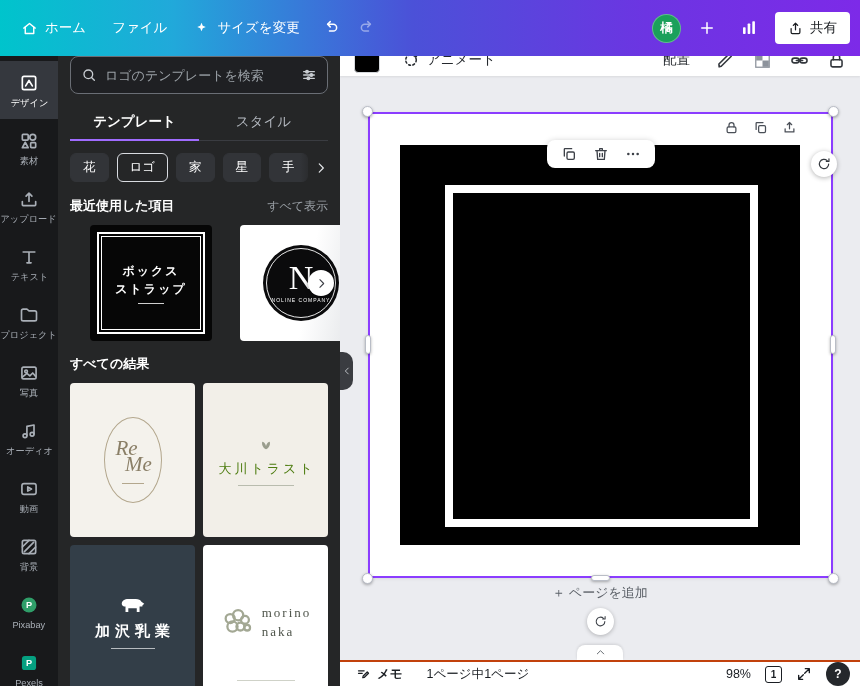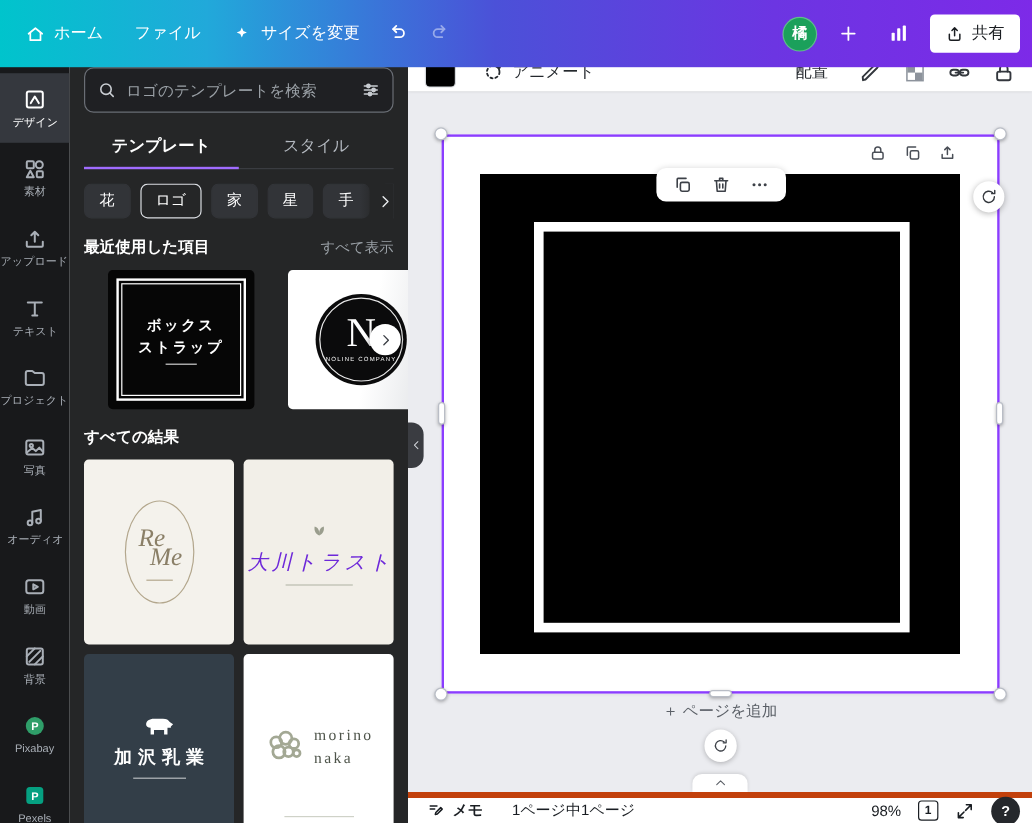--- a/index.html
+++ b/index.html
@@ -80,21 +80,21 @@
   .n-letter { font-family:"Liberation Serif", serif; color:#fff; font-size:34px; line-height:.9; position:relative; }
   .n-company { color:#fff; font-size:5px; letter-spacing:1px; margin-top:3px; position:relative; white-space:nowrap; }
   .reme { background:#f4f2ec; display:flex; align-items:center; justify-content:center; }
   .reme-oval { width:58px; height:86px; border:1px solid #b3a78d; border-radius:50%; display:flex; flex-direction:column;
                align-items:center; justify-content:center; color:#8a7f67; font-family:"Liberation Serif", serif; font-style:italic; }
   .reme-l1 { font-size:21px; margin-right:12px; }
   .reme-l2 { font-size:21px; margin-left:12px; margin-top:-9px; }
   .reme-sub { width:22px; height:1px; background:#b3a78d; margin-top:6px; }
   .okawa { background:#f2efe8; display:flex; flex-direction:column; align-items:center; justify-content:center; gap:7px; }
   .okawa svg { width:18px; height:18px; }
-  .okawa-name { color:#6d28d9; font-size:17px; letter-spacing:3px; text-indent:3px;font-style:italic; }
+  .okawa-name { color:#4d7c0f; font-size:13px; letter-spacing:3px; text-indent:3px; }
   .okawa-sub { width:56px; height:1px; background:#b9bcae; }
   .kazawa { background:#333e48; display:flex; flex-direction:column; align-items:center; justify-content:center; gap:7px; }
   .kazawa svg { width:30px; height:19px; }
   .kazawa-name { color:#fff; font-size:15px; font-weight:bold; letter-spacing:5px; text-indent:5px; }
   .kazawa-sub { width:44px; height:1px; background:rgba(255,255,255,.65); }
   .morino { background:#fff; display:flex; align-items:center; justify-content:center; gap:8px; }
   .morino svg { width:34px; height:28px; }
   .morino-text { color:#4e544a; font-size:13px; letter-spacing:2px; line-height:1.5; font-family:"Liberation Serif", serif; }
   .morino-sub { position:absolute; bottom:18px; left:50%; transform:translateX(-50%); width:58px; height:1px; background:#cfd2c8; }
   .partial-1 { background:#f3f0e9; }
@@ -140,21 +140,21 @@
   .refresh-btn { position:absolute; left:247px; top:518px; width:27px; height:27px; border-radius:50%; background:#fff;
                  box-shadow:0 1px 4px rgba(0,0,0,.25); display:flex; align-items:center; justify-content:center;
                  color:#3d4148; cursor:pointer; }
   .refresh-btn svg { width:13px; height:13px; }
   .canvas-collapse { position:absolute; left:50%; transform:translateX(-50%); bottom:0; width:46px; height:15px; background:#fff;
                      border-radius:8px 8px 0 0; box-shadow:0 -1px 3px rgba(0,0,0,.12); display:flex; align-items:center;
                      justify-content:center; color:#5a5f66; cursor:pointer; }
   .canvas-collapse svg { width:11px; height:11px; }
 
   
-  .statusbar { position:absolute; left:340px; right:0; bottom:0; height:26px; background:#fff; border-top:5px solid #c2410c;
+  .statusbar { position:absolute; left:340px; right:0; bottom:0; height:26px; background:#fff; border-top:2px solid #c2410c;
                display:flex; align-items:center; padding:0 10px; gap:8px; font-size:12.5px; color:#191d22; z-index:3; }
   .sb-memo { display:flex; align-items:center; gap:6px; font-weight:bold; padding:0 6px; cursor:pointer; }
   .sb-memo svg { width:15px; height:15px; }
   .sb-pages { margin-left:10px; }
   .sb-right { margin-left:auto; display:flex; align-items:center; gap:14px; }
   .sb-zoom { cursor:pointer; }
   .pagebox-icon { width:17px; height:17px; border:1.5px solid #1a1e23; border-radius:3px; display:flex; align-items:center;
                   justify-content:center; font-size:10px; font-weight:bold; cursor:pointer; }
   .sb-expand { width:16px; height:16px; cursor:pointer; color:#191d22; }
   .sb-help { width:24px; height:24px; border-radius:50%; background:#25282c; color:#fff; display:flex; align-items:center;

